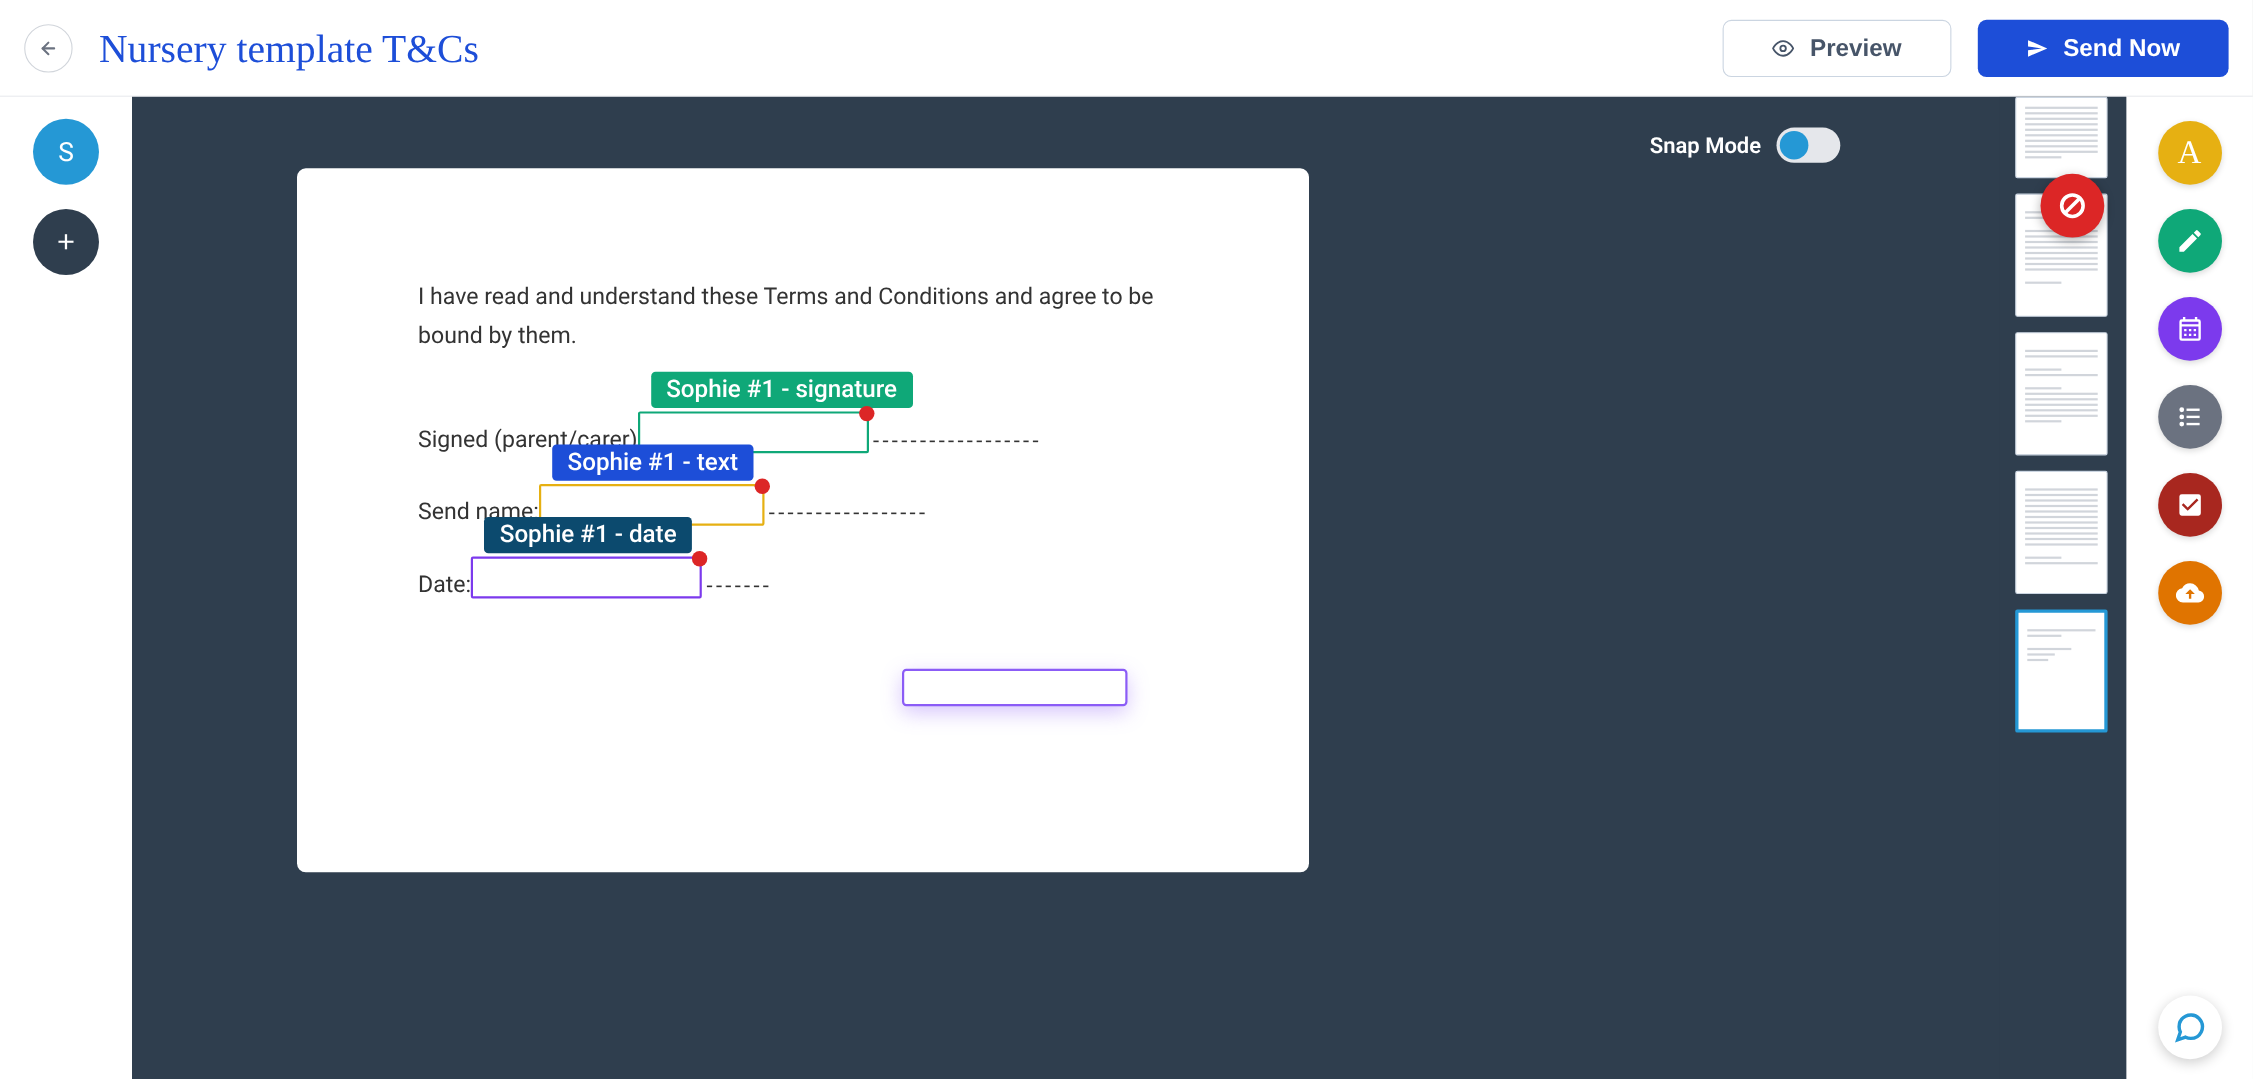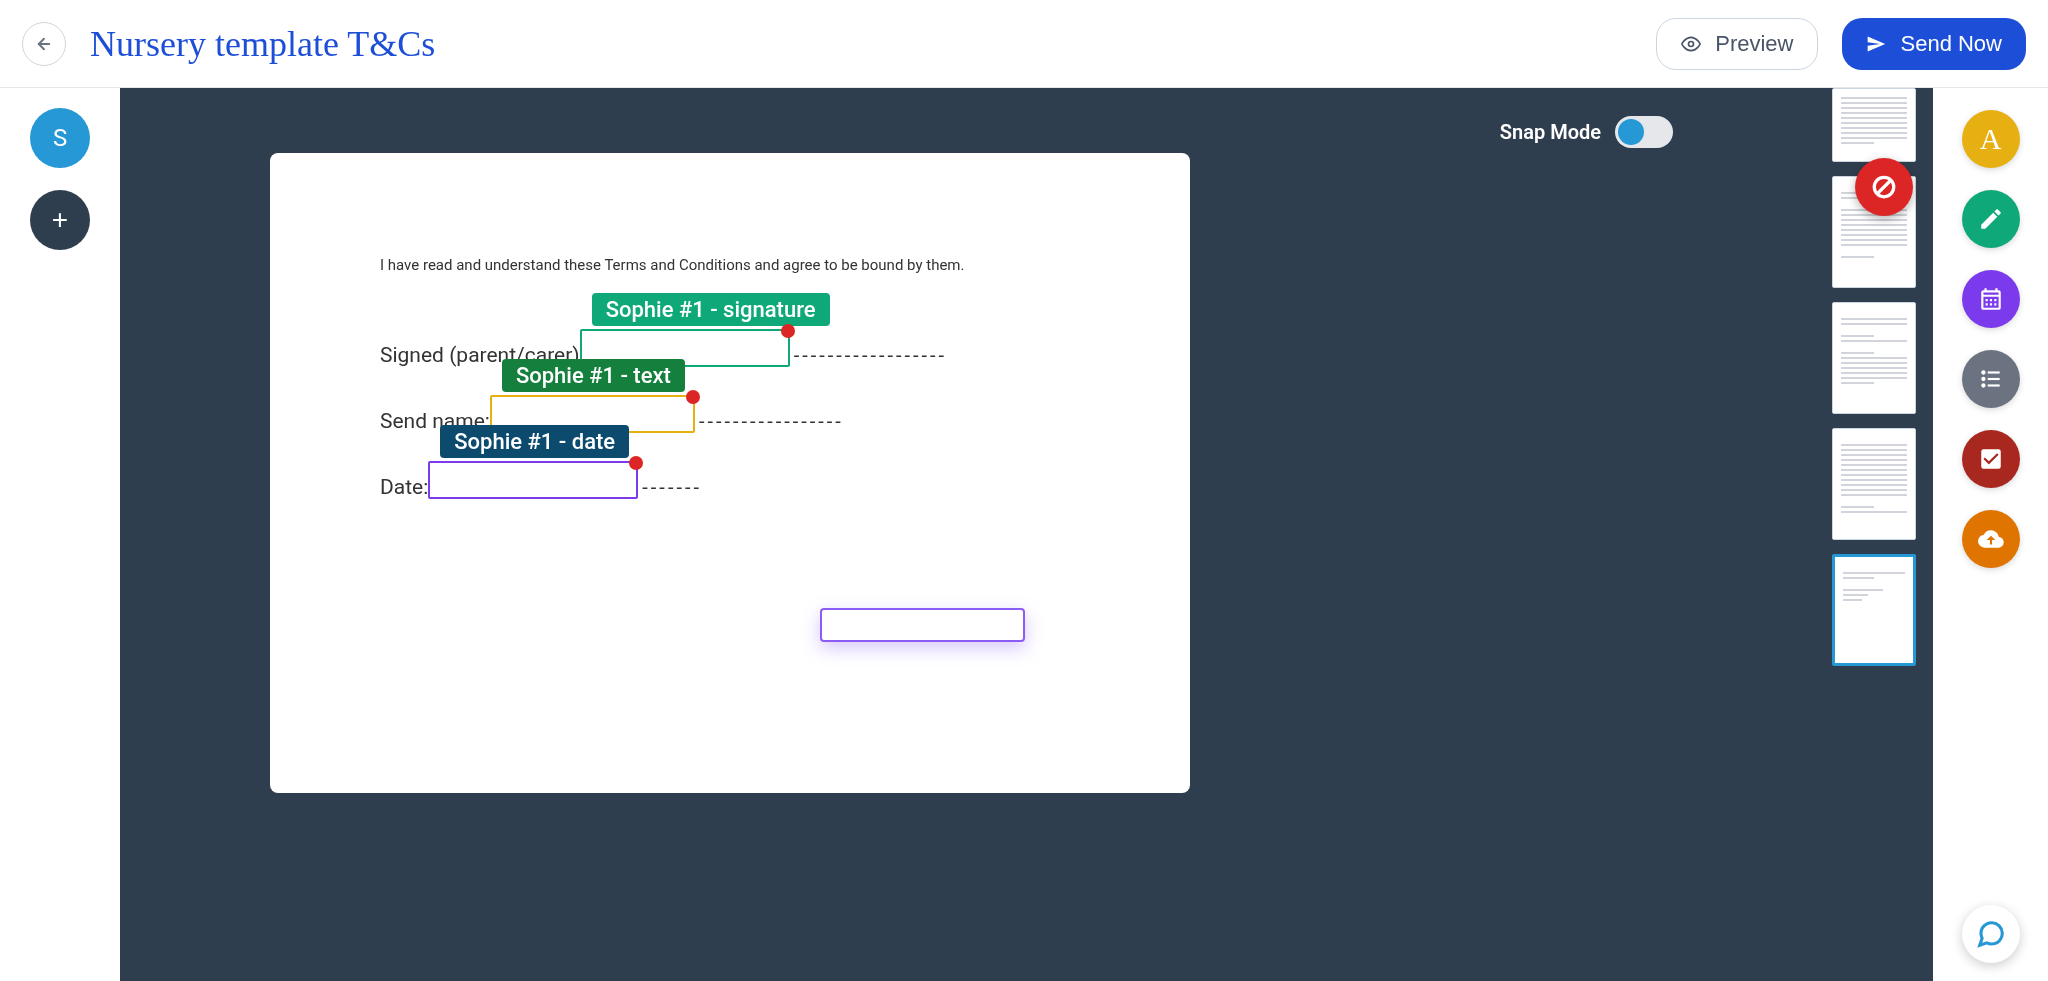--- a/index.html
+++ b/index.html
@@ -5,53 +5,53 @@
   * { box-sizing: border-box; margin: 0; padding: 0; }
   html, body { width: 100%; height: 100%; font-family: -apple-system, BlinkMacSystemFont, "Segoe UI", Roboto, sans-serif; background: #fff; }
   body { overflow: hidden; }
 
   
   .header { height: 88px; border-bottom: 1px solid #e5e7eb; display: flex; align-items: center; padding: 0 22px; gap: 24px; }
   .back-btn { width: 44px; height: 44px; border-radius: 50%; border: 1.5px solid #d1d5db; background: #fff; display: flex; align-items: center; justify-content: center; cursor: pointer; }
   .back-btn svg { width: 18px; height: 18px; stroke: #6b7280; }
   .title { font-size: 36px; color: #1d4ed8; font-family: Georgia, "Times New Roman", serif; font-weight: 400; }
   .header-spacer { flex: 1; }
-  .btn { height: 52px; padding: 0 24px; border-radius: 20px; font-size: 22px; font-weight: 400; display: inline-flex; align-items: center; gap: 14px; cursor: pointer; }
+  .btn { height: 52px; padding: 0 44px; border-radius: 8px; font-size: 22px; font-weight: 700; display: inline-flex; align-items: center; gap: 14px; cursor: pointer; }
   .btn-preview { background: #fff; border: 1.5px solid #cbd5e1; color: #475569; }
   .btn-send { background: #1d4ed8; border: none; color: #fff; }
   .btn svg { width: 20px; height: 20px; }
 
   
   .main { position: relative; height: calc(100% - 88px); display: flex; }
 
   
   .left-rail { width: 120px; padding-top: 20px; display: flex; flex-direction: column; align-items: center; gap: 22px; background: #fff; }
   .avatar-s { width: 60px; height: 60px; border-radius: 50%; background: #2598d5; color: #fff; display: flex; align-items: center; justify-content: center; font-size: 24px; font-weight: 400; cursor: pointer; }
   .add-btn { width: 60px; height: 60px; border-radius: 50%; background: #2f3e4e; color: #fff; display: flex; align-items: center; justify-content: center; font-size: 28px; cursor: pointer; border: none; }
 
   
   .canvas-wrap { flex: 1; background: #2f3e4e; position: relative; overflow: hidden; }
   .snap-bar { position: absolute; top: 28px; right: 260px; display: flex; align-items: center; gap: 14px; color: #fff; font-size: 20px; font-weight: 600; z-index: 5; }
   .toggle { width: 58px; height: 32px; border-radius: 16px; background: #e5e7eb; position: relative; cursor: pointer; }
   .toggle-knob { position: absolute; left: 3px; top: 3px; width: 26px; height: 26px; border-radius: 50%; background: #2598d5; }
 
   
   .page { position: absolute; left: 150px; top: 65px; width: 920px; height: 640px; background: #fff; border-radius: 8px; padding: 100px 110px 40px 110px; }
-  .page p { font-size: 15px; color: #333; line-height: 1.7; }
+  .page p { font-size: 21px; color: #333; line-height: 1.7; }
   .field-row { font-size: 21px; color: #333; margin-top: 28px; position: relative; display: flex; align-items: flex-end; }
   .dash-line { letter-spacing: 3px; color: #333; font-size: 20px; margin-left: 4px; }
 
   
   .field { position: relative; }
   .field-tag { position: absolute; top: -36px; left: 12px; padding: 4px 14px; border-radius: 4px; color: #fff; font-size: 22px; font-weight: 500; white-space: nowrap; }
   .field-box { border: 2.5px solid; border-radius: 2px; height: 38px; background: #fff; position: relative; }
   .red-dot { position: absolute; right: -7px; top: -7px; width: 14px; height: 14px; border-radius: 50%; background: #dc2626; }
   .sig-tag { background: #0fa878; }
   .sig-box { border-color: #0fa878; width: 210px; }
-  .txt-tag { background: #15803d; }
+  .txt-tag { background: #1d4ed8; }
   .txt-box { border-color: #e6b012; width: 205px; }
   .date-tag { background: #0c4a6e; }
   .date-box { border-color: #7c3aed; width: 210px; }
 
   .floating-box { position: absolute; left: 550px; top: 455px; width: 205px; height: 34px; border: 2.5px solid #8b5cf6; border-radius: 4px; background: #fff; box-shadow: 0 6px 18px rgba(139,92,246,0.35); }
 
   
   .thumbs { width: 115px; background: #2f3e4e; padding: 8px 14px; display: flex; flex-direction: column; gap: 14px; overflow-y: hidden; }
   .thumb { width: 84px; height: 112px; background: #fff; border-radius: 2px; border: 1.5px solid #cbd5e1; cursor: pointer; padding: 8px; position: relative; }
   .thumb.active { border: 3px solid #2598d5; }

